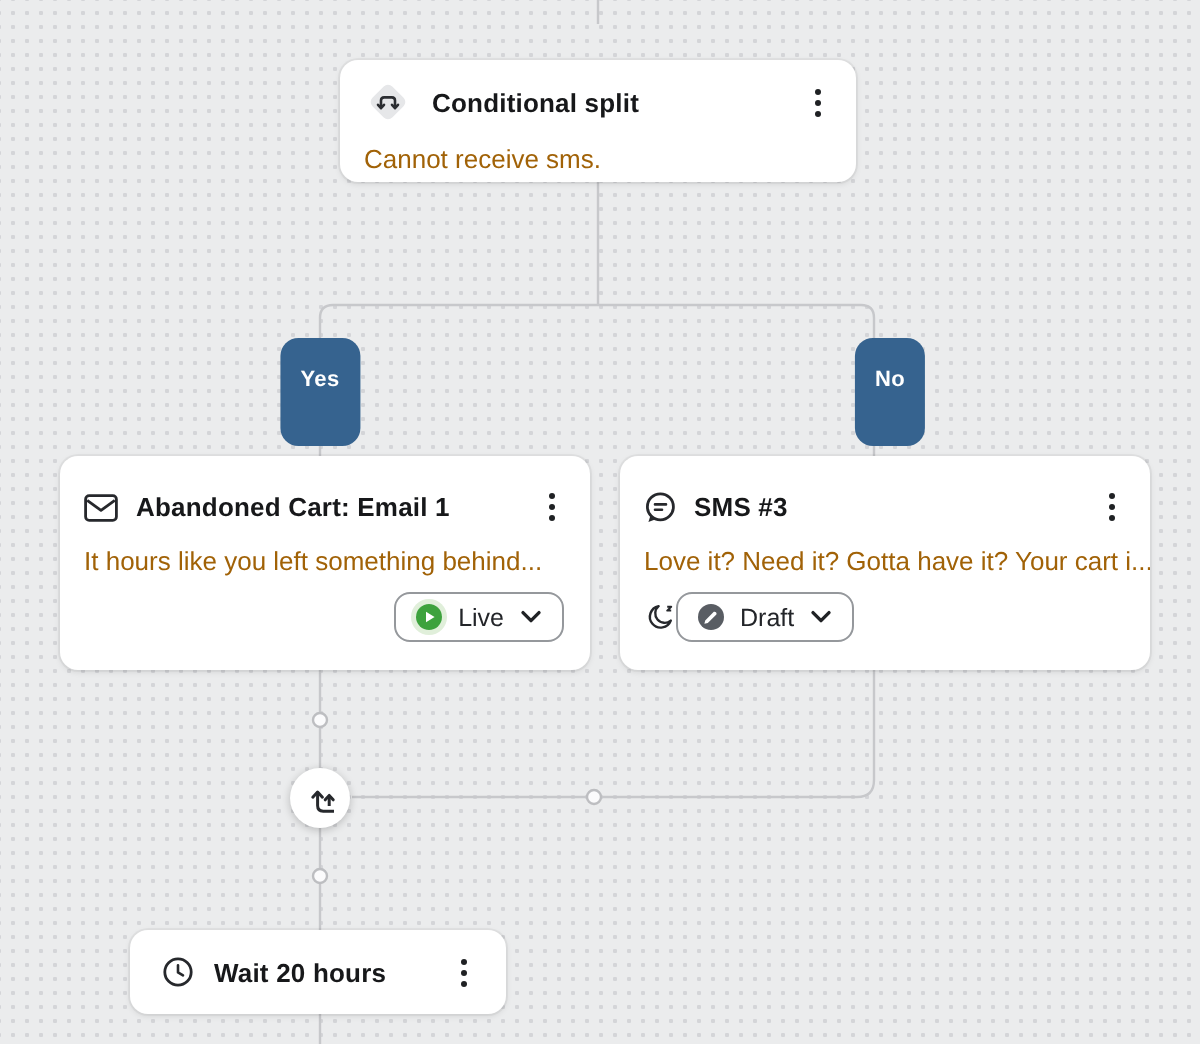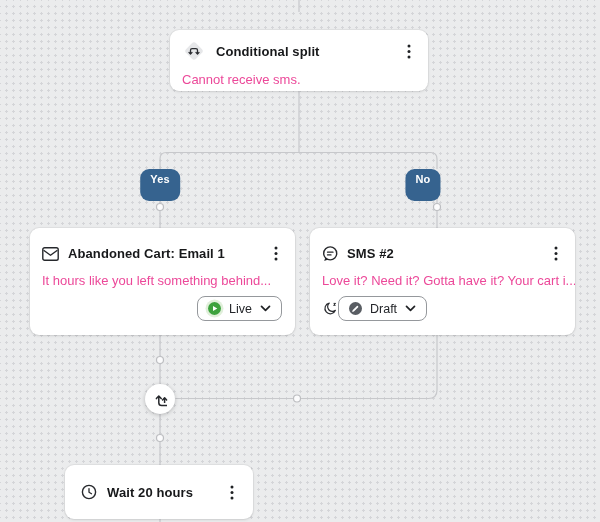--- a/index.html
+++ b/index.html
@@ -18,21 +18,21 @@
   svg.connectors{position:absolute;left:0;top:0;}
 
   .card{
     position:absolute;background:#fff;border-radius:9px;
     box-shadow:0 0 0 1px rgba(0,0,0,0.04), 0 1px 3px rgba(0,0,0,0.10);
     box-sizing:border-box;
   }
   .card-header{display:flex;align-items:center;padding:0 14px 0 12px;}
   .card-title{font-size:13px;font-weight:700;color:#17181a;letter-spacing:.1px;flex:0 0 auto;}
   .kebab{margin-left:auto;background:none;border:none;padding:2px 3px;cursor:pointer;display:flex;align-items:center;}
-  .card-body{font-size:13px;color:#ec4899;padding:0 14px 0 12px;white-space:nowrap;overflow:hidden;}
+  .card-body{font-size:13px;color:#a16207;padding:0 14px 0 12px;white-space:nowrap;overflow:hidden;}
 
   .split-card{left:170px;top:30px;width:258px;height:61px;}
   .split-card .card-header{margin-top:9px;}
   .split-card .icon-diamond{margin-right:10px;display:flex;}
   .split-card .card-body{margin-top:9px;}
 
   .msg-card{width:265px;height:107px;top:228px;}
   .email-card{left:30px;}
   .sms-card{left:310px;}
   .msg-card .card-header{margin-top:16px;}
@@ -44,34 +44,34 @@
 
   .status-btn{
     display:inline-flex;align-items:center;gap:8px;height:25px;padding:0 10px;
     background:#fff;border:1px solid #95989c;border-radius:8px;cursor:pointer;
     font-family:"Liberation Sans", sans-serif;font-size:12.5px;color:#232529;
   }
   .status-dot{display:flex;border-radius:50%;}
   .status-dot.live{box-shadow:0 0 0 2.5px #e0efda;}
 
   .branch-badge{
-    position:absolute;top:169px;height:30px;line-height:18px;padding:1px 10px;
+    position:absolute;top:169px;height:30px;line-height:18px;padding:12px 10px;
     background:#36638f;border-radius:9px;color:#fff;font-size:11px;font-weight:700;
     transform:translateX(-50%);letter-spacing:.2px;
   }
   .badge-yes{left:160px;}
-  .badge-no{left:423px;}
+  .badge-no{left:445px;}
 
   .merge-node{
     position:absolute;left:145px;top:384px;width:30px;height:30px;border-radius:50%;
     background:#fff;border:none;box-shadow:0 1px 4px rgba(0,0,0,0.22);
     display:flex;align-items:center;justify-content:center;cursor:pointer;padding:0;
   }
 
-  .wait-card{left:65px;top:465px;width:188px;height:54px;display:flex;align-items:center;padding:0 16px;}
+  .wait-card{left:65px;top:465px;width:188px;height:42px;display:flex;align-items:center;padding:0 16px;}
   .wait-card .hdr-icon{margin-right:10px;display:flex;}
 </style>
 </head>
 <body>
 
 <div class="canvas">
 
   <svg class="connectors" width="600" height="522">
     <g stroke="#c7c8cb" stroke-width="1.2" fill="none">
       <path d="M299 0 V12"></path>
@@ -156,21 +156,21 @@
 
   <div class="card msg-card sms-card">
     <div class="card-header">
       <span class="hdr-icon">
         <svg width="16" height="16" viewBox="0 0 16 16">
           <circle cx="8.2" cy="7.4" r="6.5" stroke="#26282c" stroke-width="1.4" fill="none"></circle>
           <path d="M2.2 15 L3.4 11.4 L6.2 13.5 Z" fill="#26282c"></path>
           <path d="M5.5 6.2 H11 M5.5 8.9 H9" stroke="#26282c" stroke-width="1.3" fill="none" stroke-linecap="round"></path>
         </svg>
       </span>
-      <span class="card-title">SMS #2</span>
+      <span class="card-title">SMS #3</span>
       <button class="kebab">
         <svg width="4" height="15" viewBox="0 0 4 15">
             <g fill="#1f2124">
           <circle cx="2" cy="2" r="1.5"></circle>
               <circle cx="2" cy="7.5" r="1.5"></circle>
               <circle cx="2" cy="13" r="1.5"></circle>
         </g>
           </svg>
       </button>
     </div>

